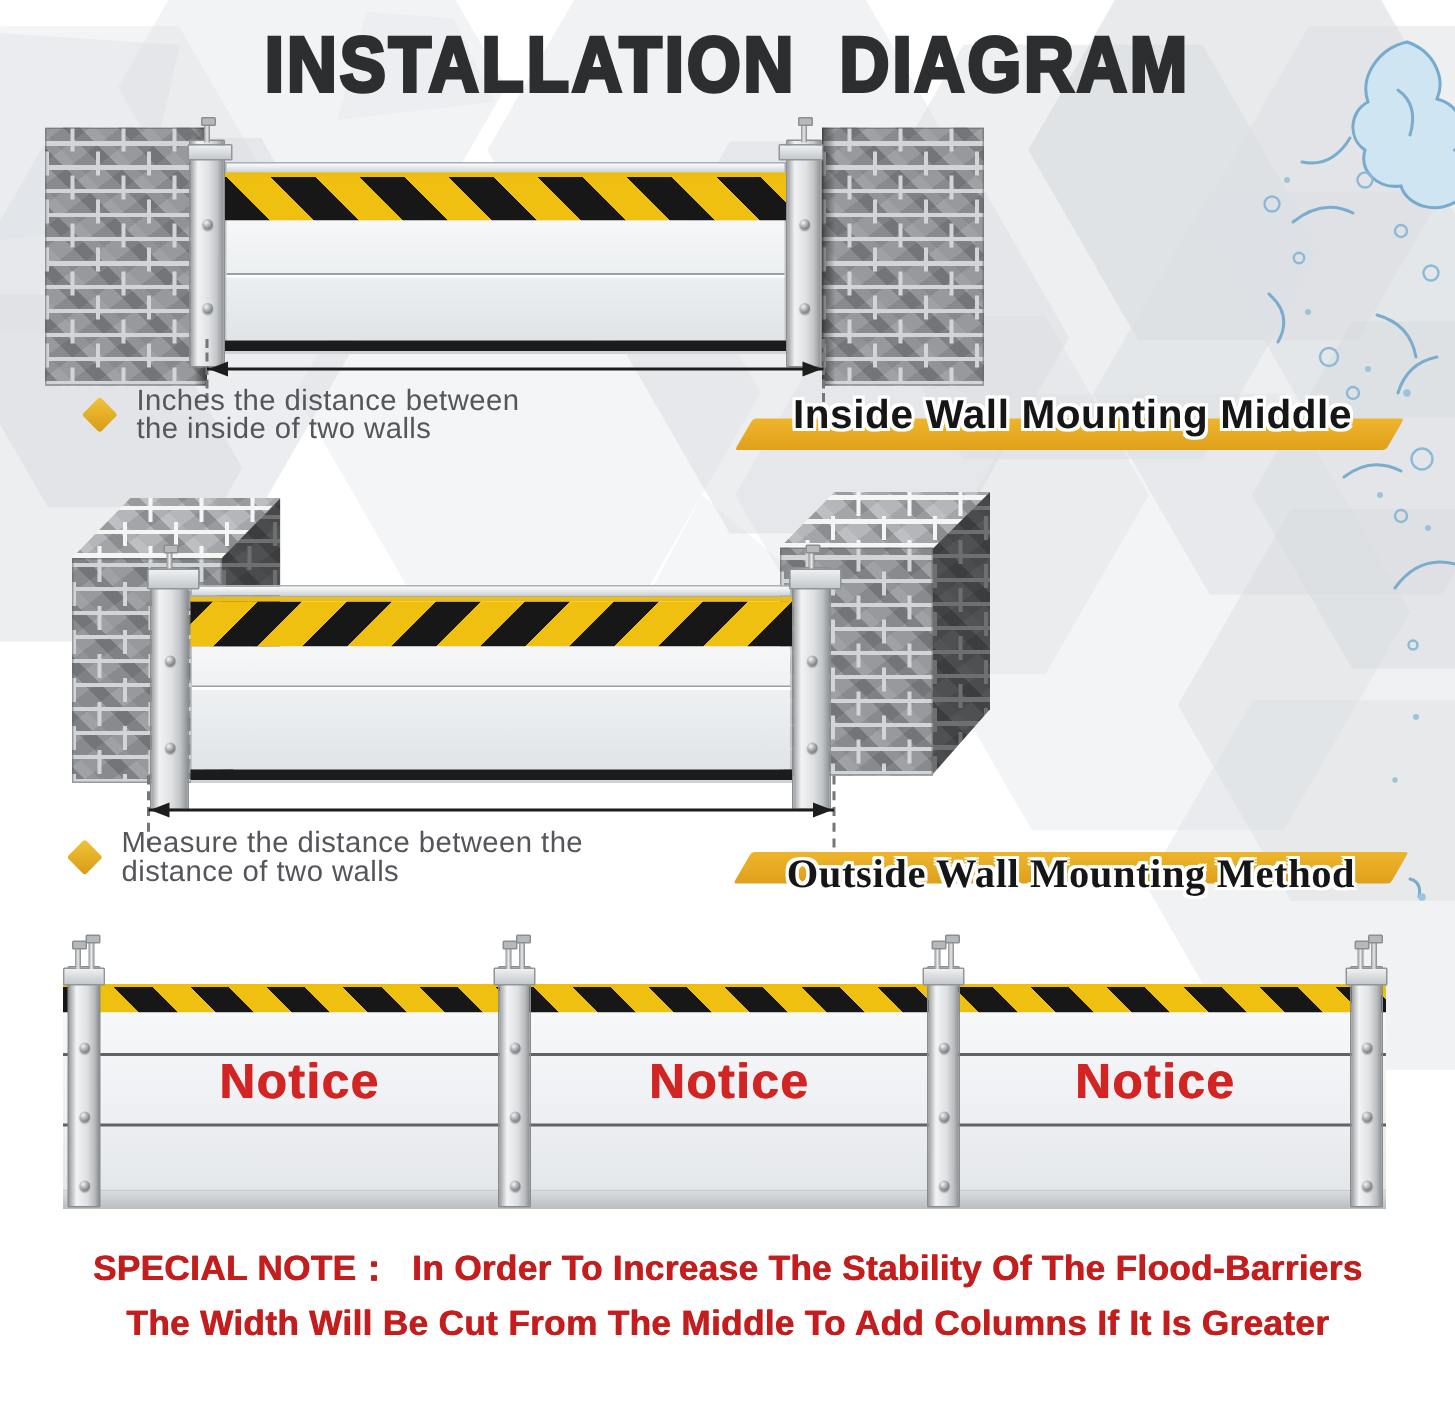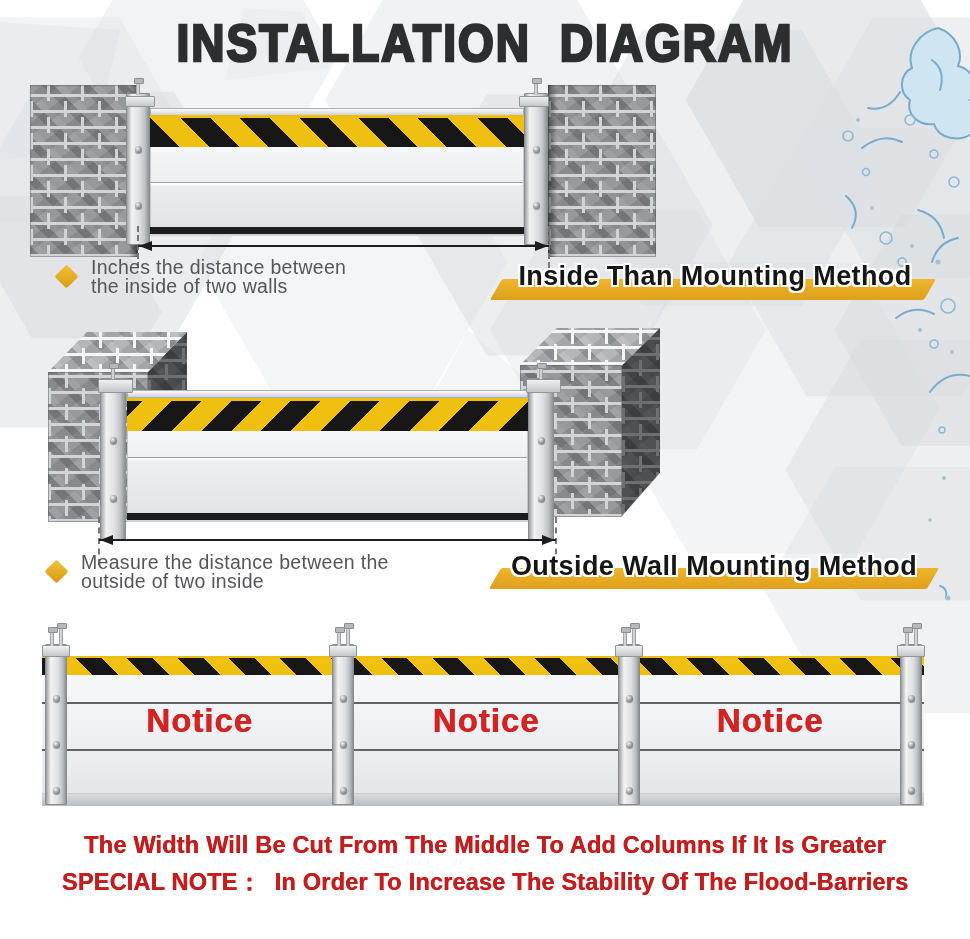--- a/index.html
+++ b/index.html
@@ -109,21 +109,21 @@
   .d2 .stripe{top:8px;height:33px;}
   .d2 .board{top:41px;height:82px;}
   .d2 .board .seam{top:26px;}
   .d2 .bstrip{top:123px;}
   .d2 .post{top:53px;width:26px;height:162px;}
   .d2 .post-l{left:100px;} .d2 .post-r{left:528px;}
   .d2 .dline{left:99px;top:214px;width:457px;}
   .d2 .dash{top:192px;height:48px;} .d2 .dash-l{left:98px;} .d2 .dash-r{left:555px;}
   .d2 .ah{top:210px;} .d2 .ah-l{left:100px;} .d2 .ah-r{left:542px;}
   .d2 .caption{left:48px;top:228px;width:420px;}
-  .d2 .m-text{left:495px;width:438px;top:226px;}
+  .d2 .m-text{left:495px;width:438px;top:242px;font-family:Liberation Serif, serif;}
   .d2 .band{left:495px;top:243px;width:438px;}
 
   
   .bbar{left:40px;top:630px;width:886px;height:185px;}
   .bb-panel{position:absolute;left:2px;top:26px;width:882px;height:150px;}
   .bb-stripe{position:absolute;left:0;right:0;top:0;height:19px;border-top:2px solid #edbd0f;
              background:repeating-linear-gradient(45deg,#171717 0 18px,#f0c011 18px 36px);}
   .bb-boards{position:absolute;left:0;right:0;top:19px;height:119px;
              background:linear-gradient(180deg,#f7f8fa 0%,#edeff2 60%,#e4e7ea 100%);
              border-bottom:1px solid #c9cdd0;}
@@ -255,21 +255,21 @@
 
     <div class="caption">
       <span class="diamond"></span>
       <div class="cap-text">
         <div>Inches the distance between</div>
         <div>the inside of two walls</div>
       </div>
     </div>
 
     <div class="band"></div>
-    <div class="m-text">Inside Than Mounting Method</div>
+    <div class="m-text">Inside Wall Mounting Middle</div>
   </section>
 
   <section class="layer d2">
     <div class="face brick brick-light pl-top"></div>
     <div class="face brick brick-dark pl-side"></div>
     <div class="face brick pl-front"></div>
     <div class="face brick brick-light pr-top"></div>
     <div class="face brick brick-dark pr-side"></div>
     <div class="face brick pr-front"></div>
 
@@ -298,21 +298,21 @@
     <div class="dash dash-l"></div>
     <div class="dash dash-r"></div>
     <div class="dline"></div>
     <div class="ah ah-l"></div>
     <div class="ah ah-r"></div>
 
     <div class="caption">
       <span class="diamond"></span>
       <div class="cap-text">
         <div>Measure the distance between the</div>
-        <div>outside of two inside</div>
+        <div>distance of two walls</div>
       </div>
     </div>
 
     <div class="band"></div>
     <div class="m-text">Outside Wall Mounting Method</div>
   </section>
 
   <section class="layer bbar">
     <div class="bb-panel">
       <div class="bb-stripe"></div>
@@ -355,17 +355,17 @@
       <span class="bracket"></span>
       <span class="pin" style="left:4px;top:-14px;height:15px;"></span>
       <span class="pin" style="left:13px;top:-18px;height:19px;"></span>
       <span class="screw" style="left:7px;top:50px;"></span>
       <span class="screw" style="left:7px;top:96px;"></span>
       <span class="screw" style="left:7px;top:142px;"></span>
     </div>
   </section>
 
   <footer class="note">
+    <div>SPECIAL NOTE：  In Order To Increase The Stability Of The Flood-Barriers</div>
     <div>The Width Will Be Cut From The Middle To Add Columns If It Is Greater</div>
-    <div>SPECIAL NOTE：  In Order To Increase The Stability Of The Flood-Barriers</div>
   </footer>
 
 </div>
 
 </body></html>

